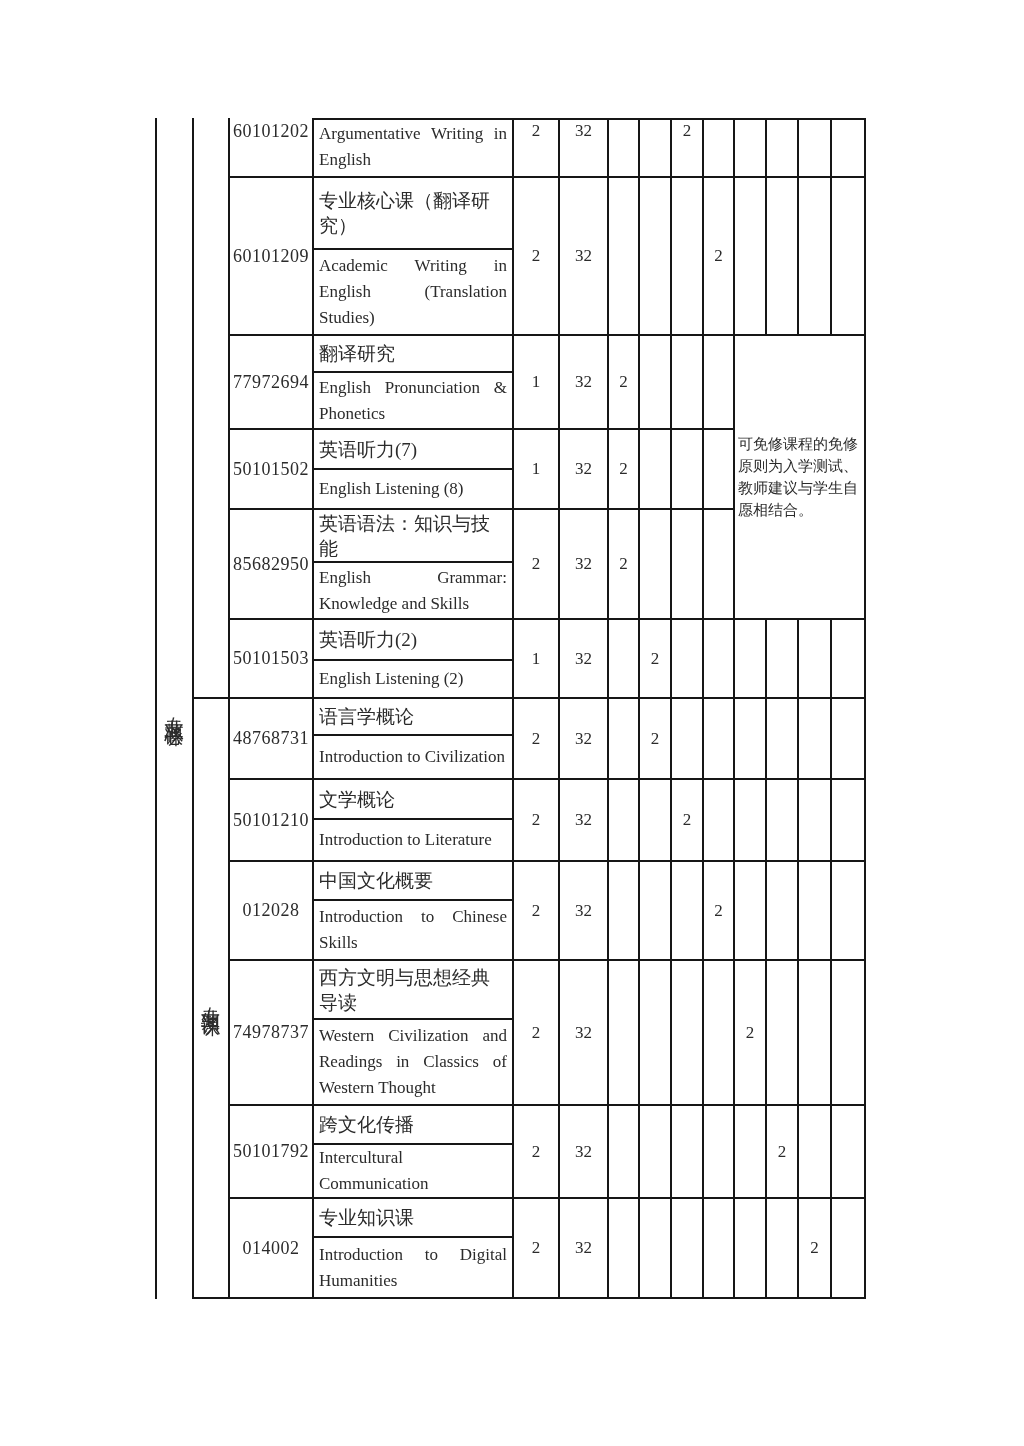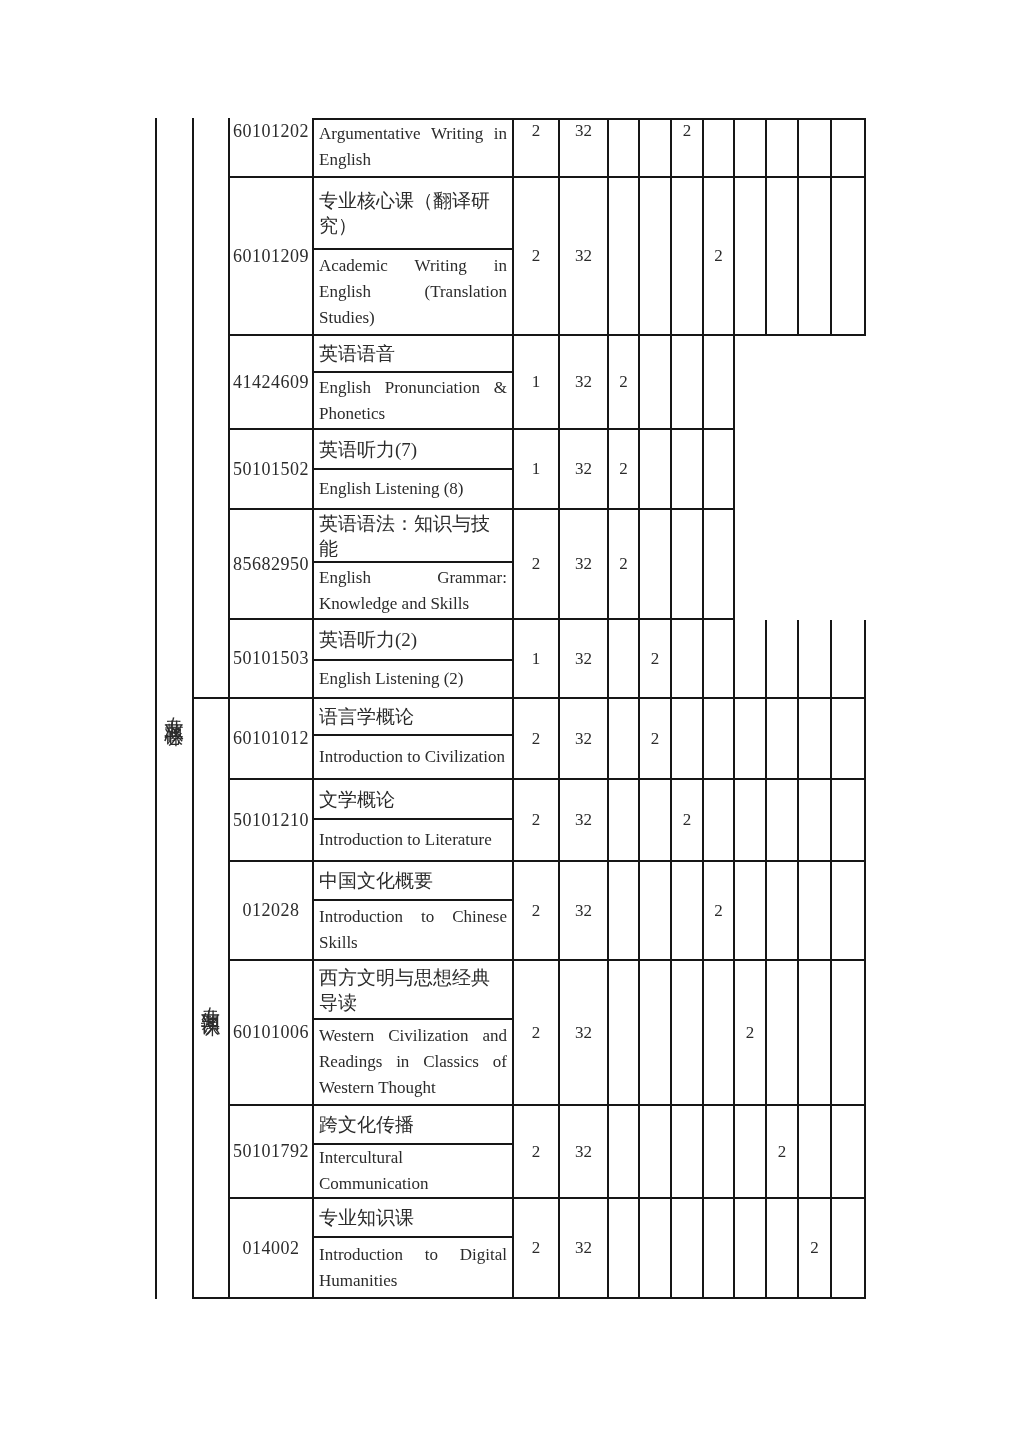--- a/index.html
+++ b/index.html
@@ -97,35 +97,38 @@
       <div class="c s" style="grid-area:2/8/4/9"></div>
       <div class="c s" style="grid-area:2/9/4/10"></div>
       <div class="c s" style="grid-area:2/10/4/11">2</div>
       <div class="c s" style="grid-area:2/11/4/12"></div>
       <div class="c s" style="grid-area:2/12/4/13"></div>
       <div class="c s" style="grid-area:2/13/4/14"></div>
       <div class="c s" style="grid-area:2/14/4/15"></div>
     </div>
 
     <div class="row">
-      <div class="c code" style="grid-area:4/3/6/4">41424609</div>
+      <div class="c code" style="grid-area:4/3/6/4">77972694</div>
       <div class="c zh" style="grid-area:4/4/5/5">
-          <span>英语语音</span>
+          <span>翻译研究</span>
         </div>
       <div class="c en" style="grid-area:5/4/6/5">
           <span>English Pronunciation &amp; Phonetics</span>
         </div>
       <div class="c num" style="grid-area:4/5/6/6">1</div>
       <div class="c num" style="grid-area:4/6/6/7">32</div>
       <div class="c s" style="grid-area:4/7/6/8">2</div>
       <div class="c s" style="grid-area:4/8/6/9"></div>
       <div class="c s" style="grid-area:4/9/6/10"></div>
       <div class="c s" style="grid-area:4/10/6/11"></div>
     </div>
 
+    <div class="c note" style="grid-area:4/11/10/15">
+      <span>可免修课程的免修原则为入学测试、教师建议与学生自愿相结合。</span>
+    </div>
 
     <div class="row">
       <div class="c code" style="grid-area:6/3/8/4">50101502</div>
       <div class="c zh" style="grid-area:6/4/7/5">
           <span>英语听力(7)</span>
         </div>
       <div class="c en" style="grid-area:7/4/8/5">
           <span>English Listening (8)</span>
         </div>
       <div class="c num" style="grid-area:6/5/8/6">1</div>
@@ -166,21 +169,21 @@
       <div class="c s" style="grid-area:10/8/12/9">2</div>
       <div class="c s" style="grid-area:10/9/12/10"></div>
       <div class="c s" style="grid-area:10/10/12/11"></div>
       <div class="c s" style="grid-area:10/11/12/12"></div>
       <div class="c s" style="grid-area:10/12/12/13"></div>
       <div class="c s" style="grid-area:10/13/12/14"></div>
       <div class="c s" style="grid-area:10/14/12/15"></div>
     </div>
 
     <div class="row">
-      <div class="c code" style="grid-area:12/3/14/4">60101012</div>
+      <div class="c code" style="grid-area:12/3/14/4">48768731</div>
       <div class="c zh" style="grid-area:12/4/13/5">
           <span>语言学概论</span>
         </div>
       <div class="c en" style="grid-area:13/4/14/5">
           <span>Introduction to Civilization</span>
         </div>
       <div class="c num" style="grid-area:12/5/14/6">2</div>
       <div class="c num" style="grid-area:12/6/14/7">32</div>
       <div class="c s" style="grid-area:12/7/14/8"></div>
       <div class="c s" style="grid-area:12/8/14/9">2</div>
@@ -226,21 +229,21 @@
       <div class="c s" style="grid-area:16/8/18/9"></div>
       <div class="c s" style="grid-area:16/9/18/10"></div>
       <div class="c s" style="grid-area:16/10/18/11">2</div>
       <div class="c s" style="grid-area:16/11/18/12"></div>
       <div class="c s" style="grid-area:16/12/18/13"></div>
       <div class="c s" style="grid-area:16/13/18/14"></div>
       <div class="c s" style="grid-area:16/14/18/15"></div>
     </div>
 
     <div class="row">
-      <div class="c code" style="grid-area:18/3/20/4">60101006</div>
+      <div class="c code" style="grid-area:18/3/20/4">74978737</div>
       <div class="c zh" style="grid-area:18/4/19/5">
           <span>西方文明与思想经典导读</span>
         </div>
       <div class="c en" style="grid-area:19/4/20/5">
           <span>Western Civilization and Readings in Classics of Western Thought</span>
         </div>
       <div class="c num" style="grid-area:18/5/20/6">2</div>
       <div class="c num" style="grid-area:18/6/20/7">32</div>
       <div class="c s" style="grid-area:18/7/20/8"></div>
       <div class="c s" style="grid-area:18/8/20/9"></div>

